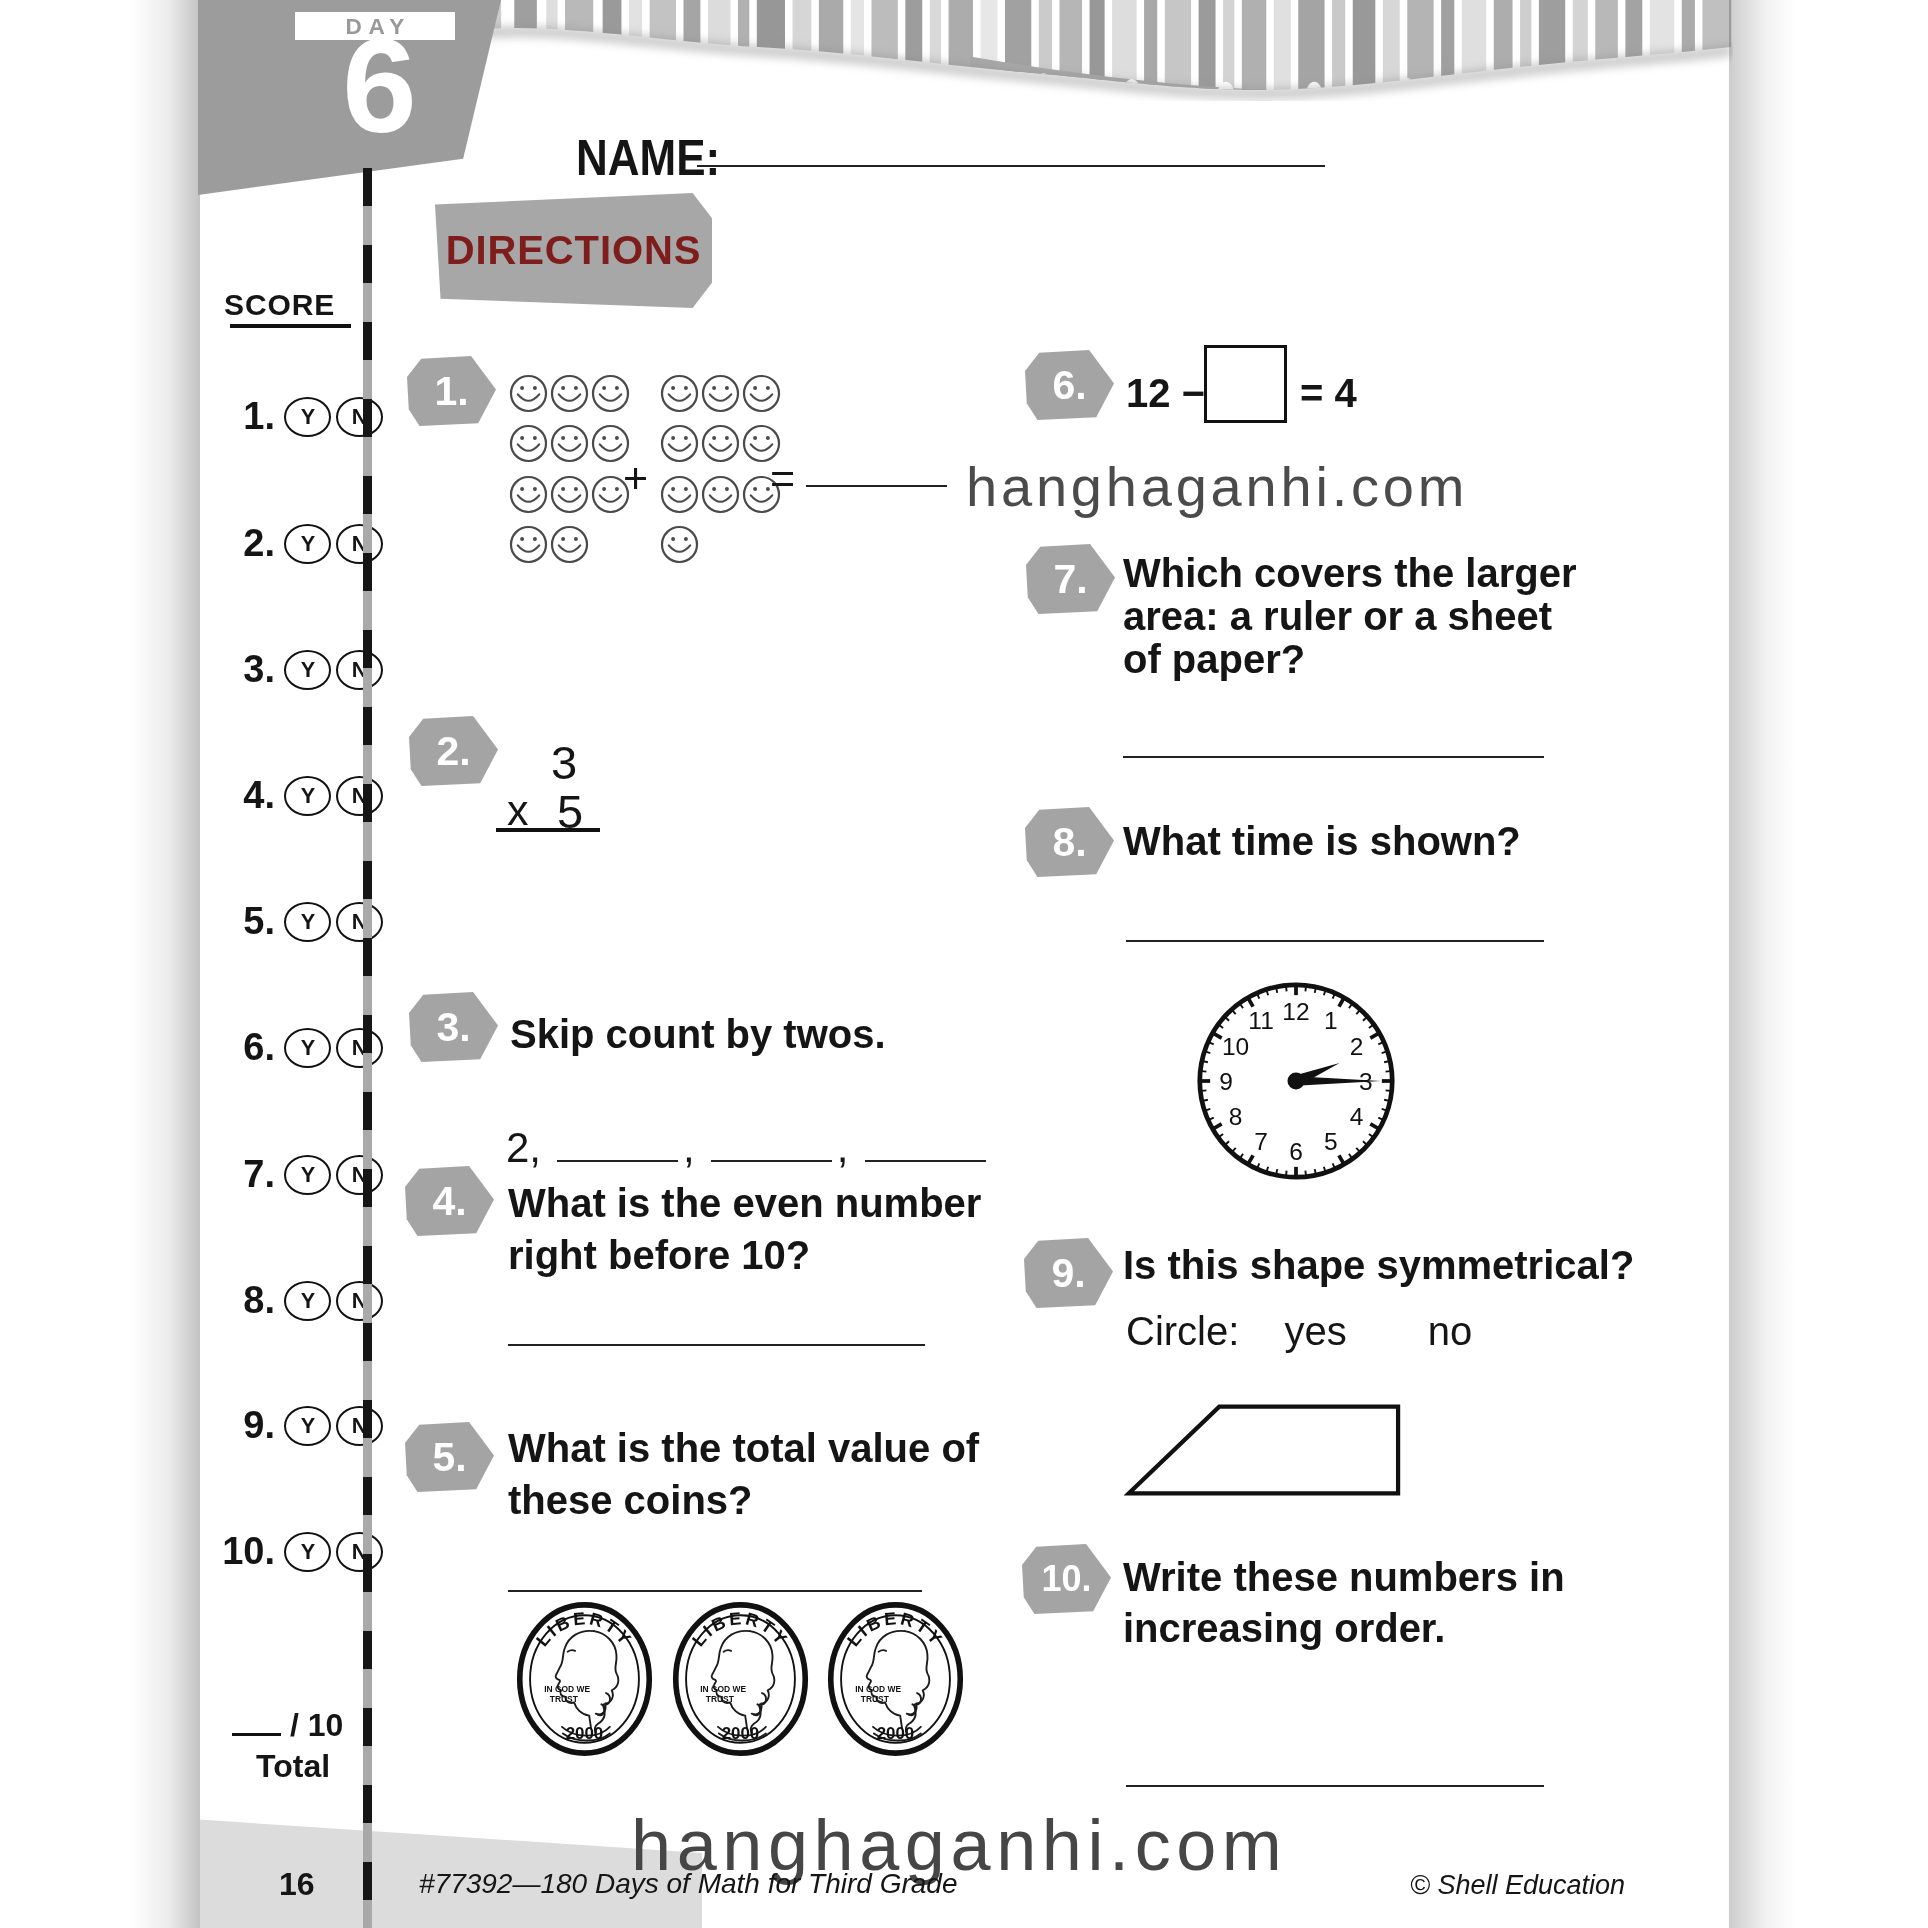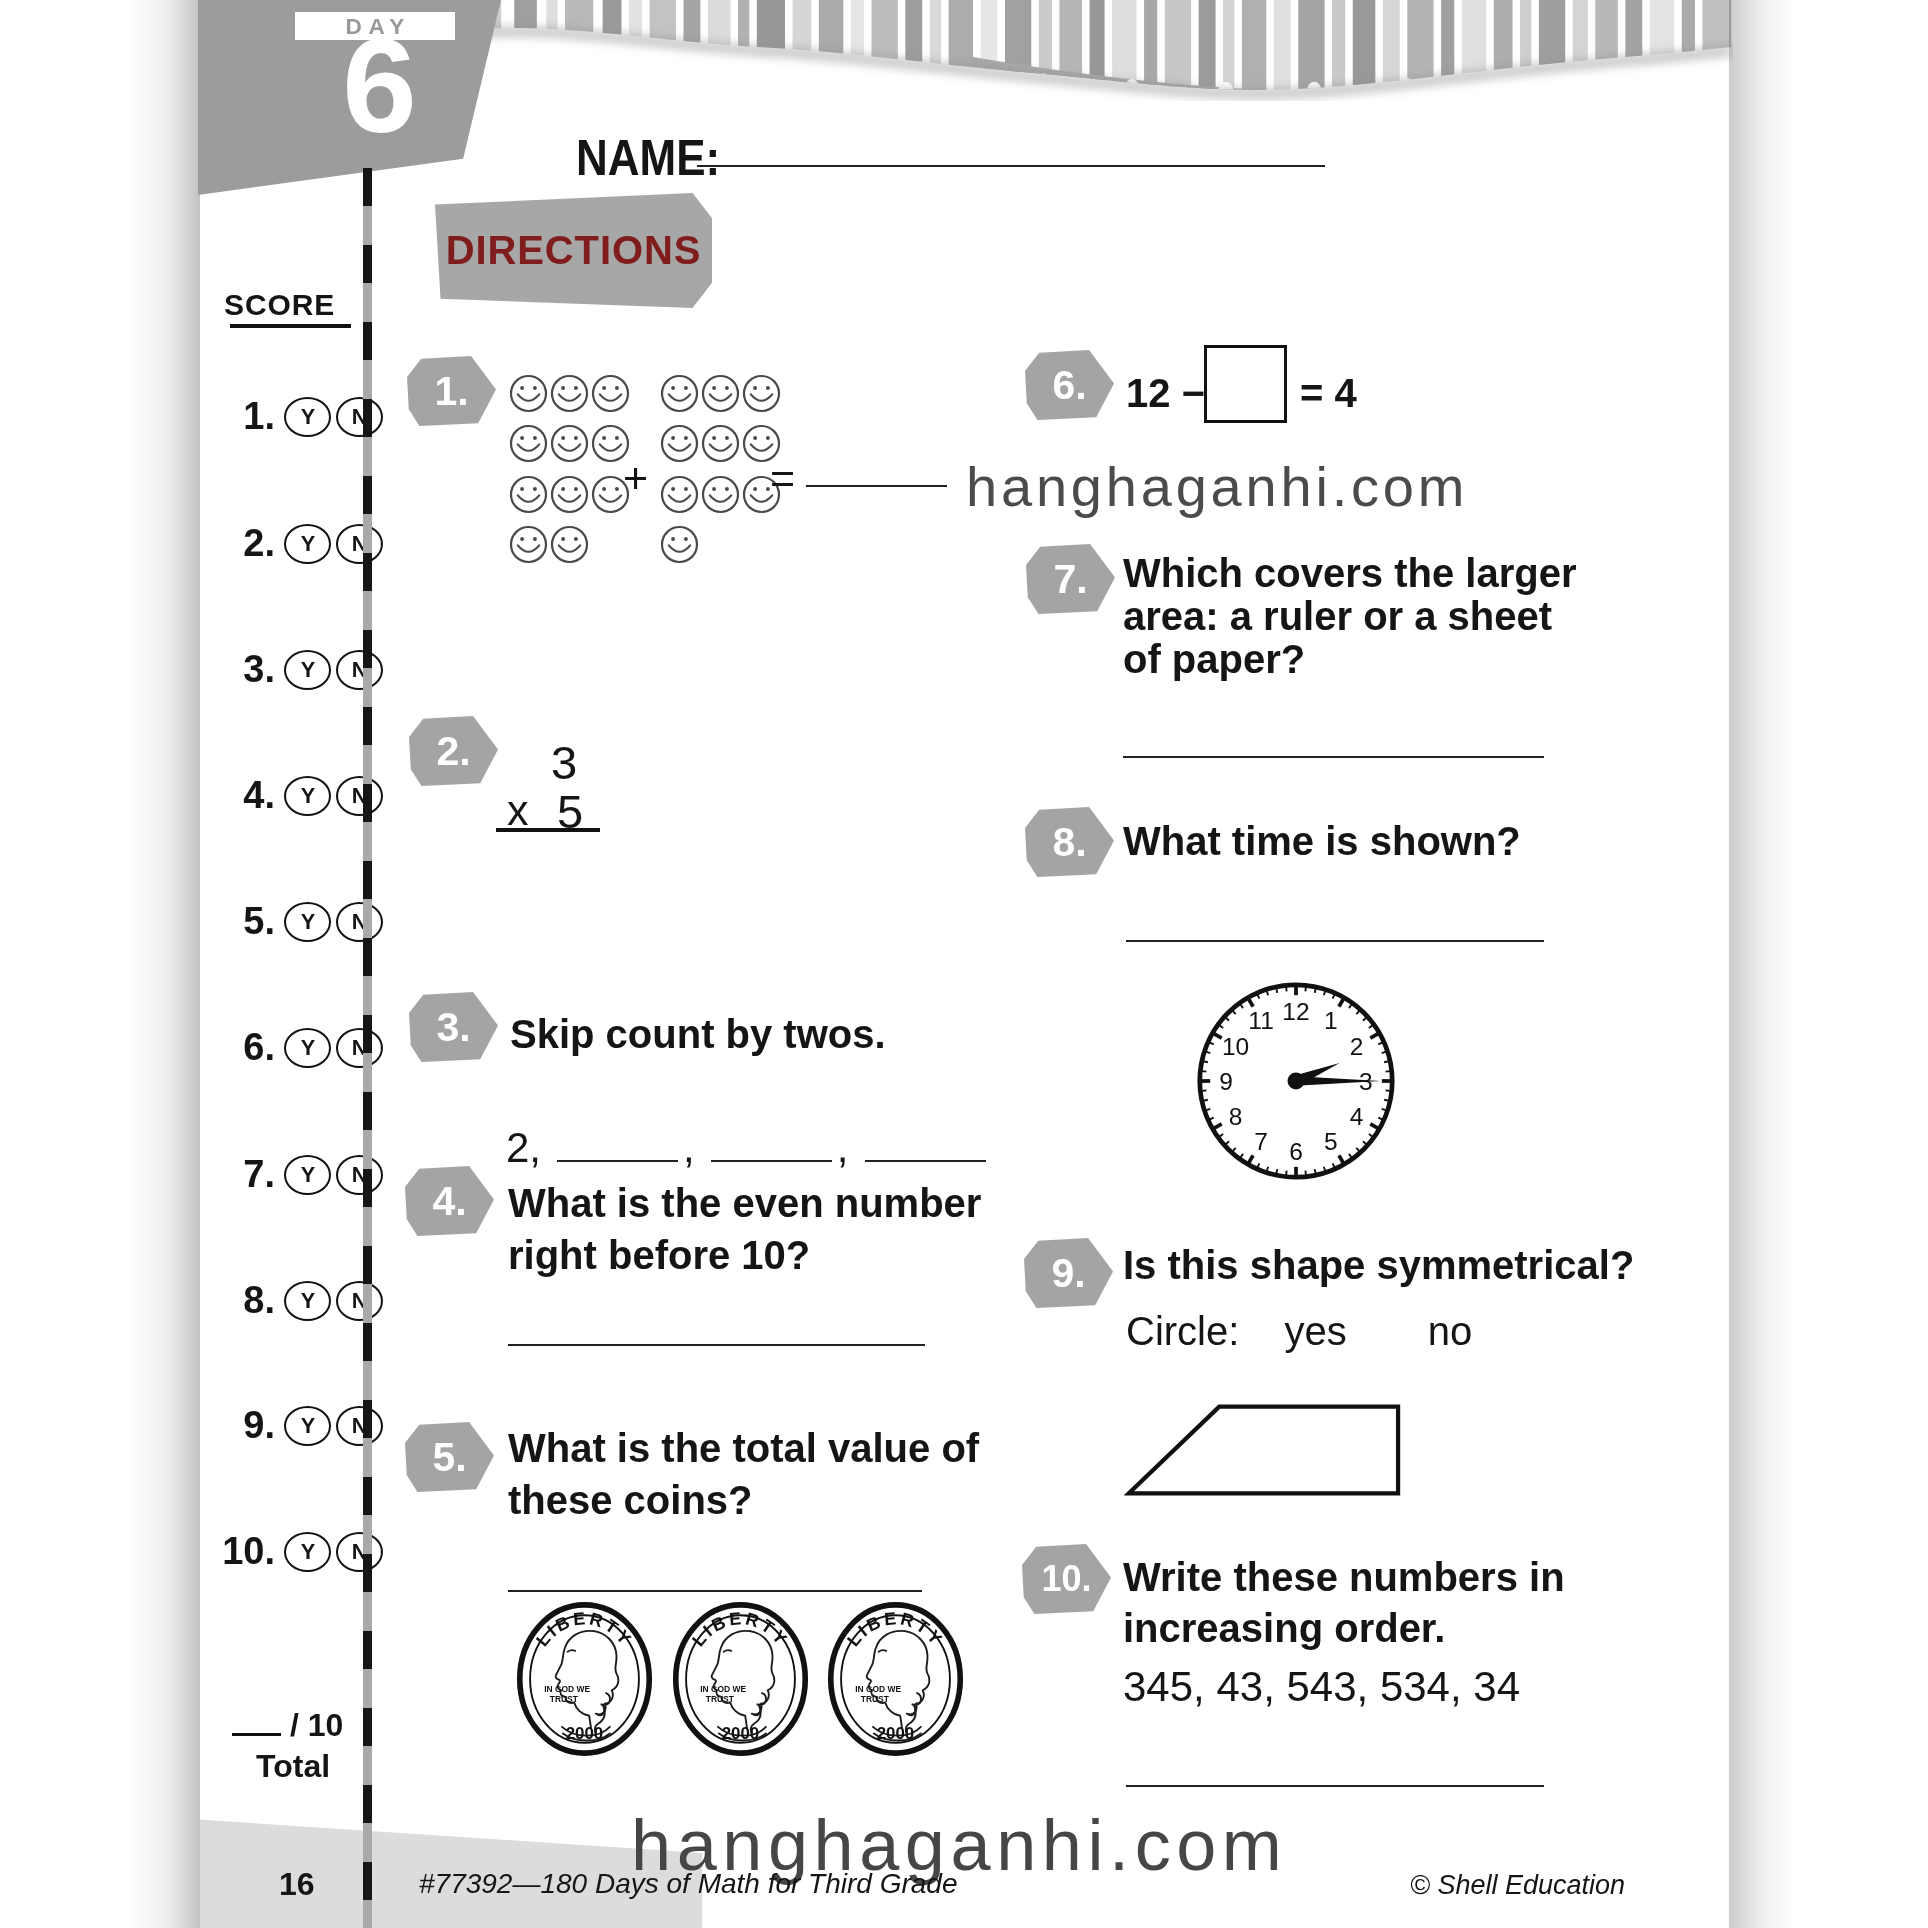--- a/index.html
+++ b/index.html
@@ -523,21 +523,20 @@
     <span class="opt-no">no</span>
   </div>
   <svg class="abs" style="left:1124px;top:1402px;width:279px;height:96px" viewBox="0 0 296 102">
     <polygon points="101,5 291,5 291,97 5,97" fill="#fff" stroke="#111" stroke-width="4.5"></polygon>
   </svg>
 
   <div class="abs ptext" style="left:1123px;top:1552px;line-height:51px">
     <div>Write these numbers in</div>
     <div>increasing order.</div>
   </div>
-  <div class="abs" style="left:1123px;top:1663px;font-size:42px">345, 43, 543, 534, 34</div>
   <div class="abs blankline" style="left:1126px;top:1785px;width:418px"></div>
 
   <div class="abs" id="foot-corner"></div>
   <div class="abs" id="page-num">16</div>
   <div class="abs" id="book-ref">#77392—180 Days of Math for Third Grade</div>
   <div class="abs" id="publisher">© Shell Education</div>
 
   <div class="abs edge-right"></div>
 </div>
 

